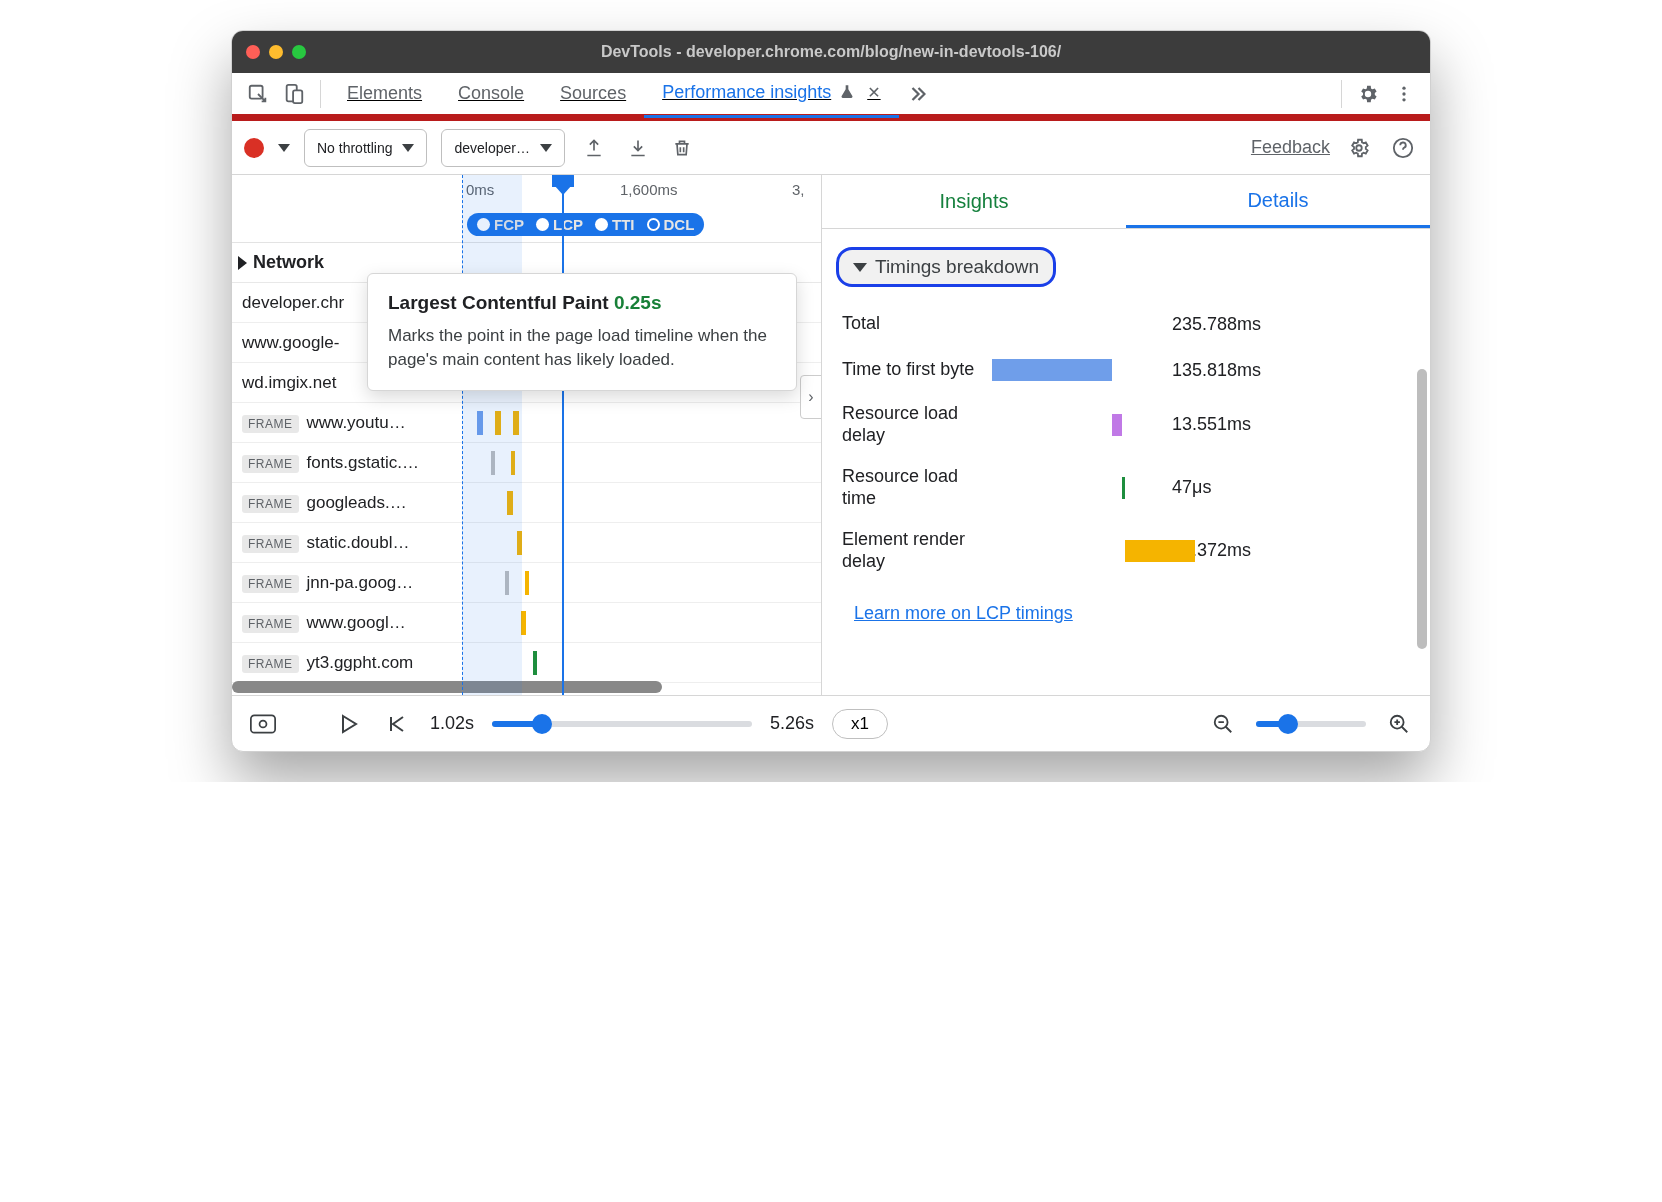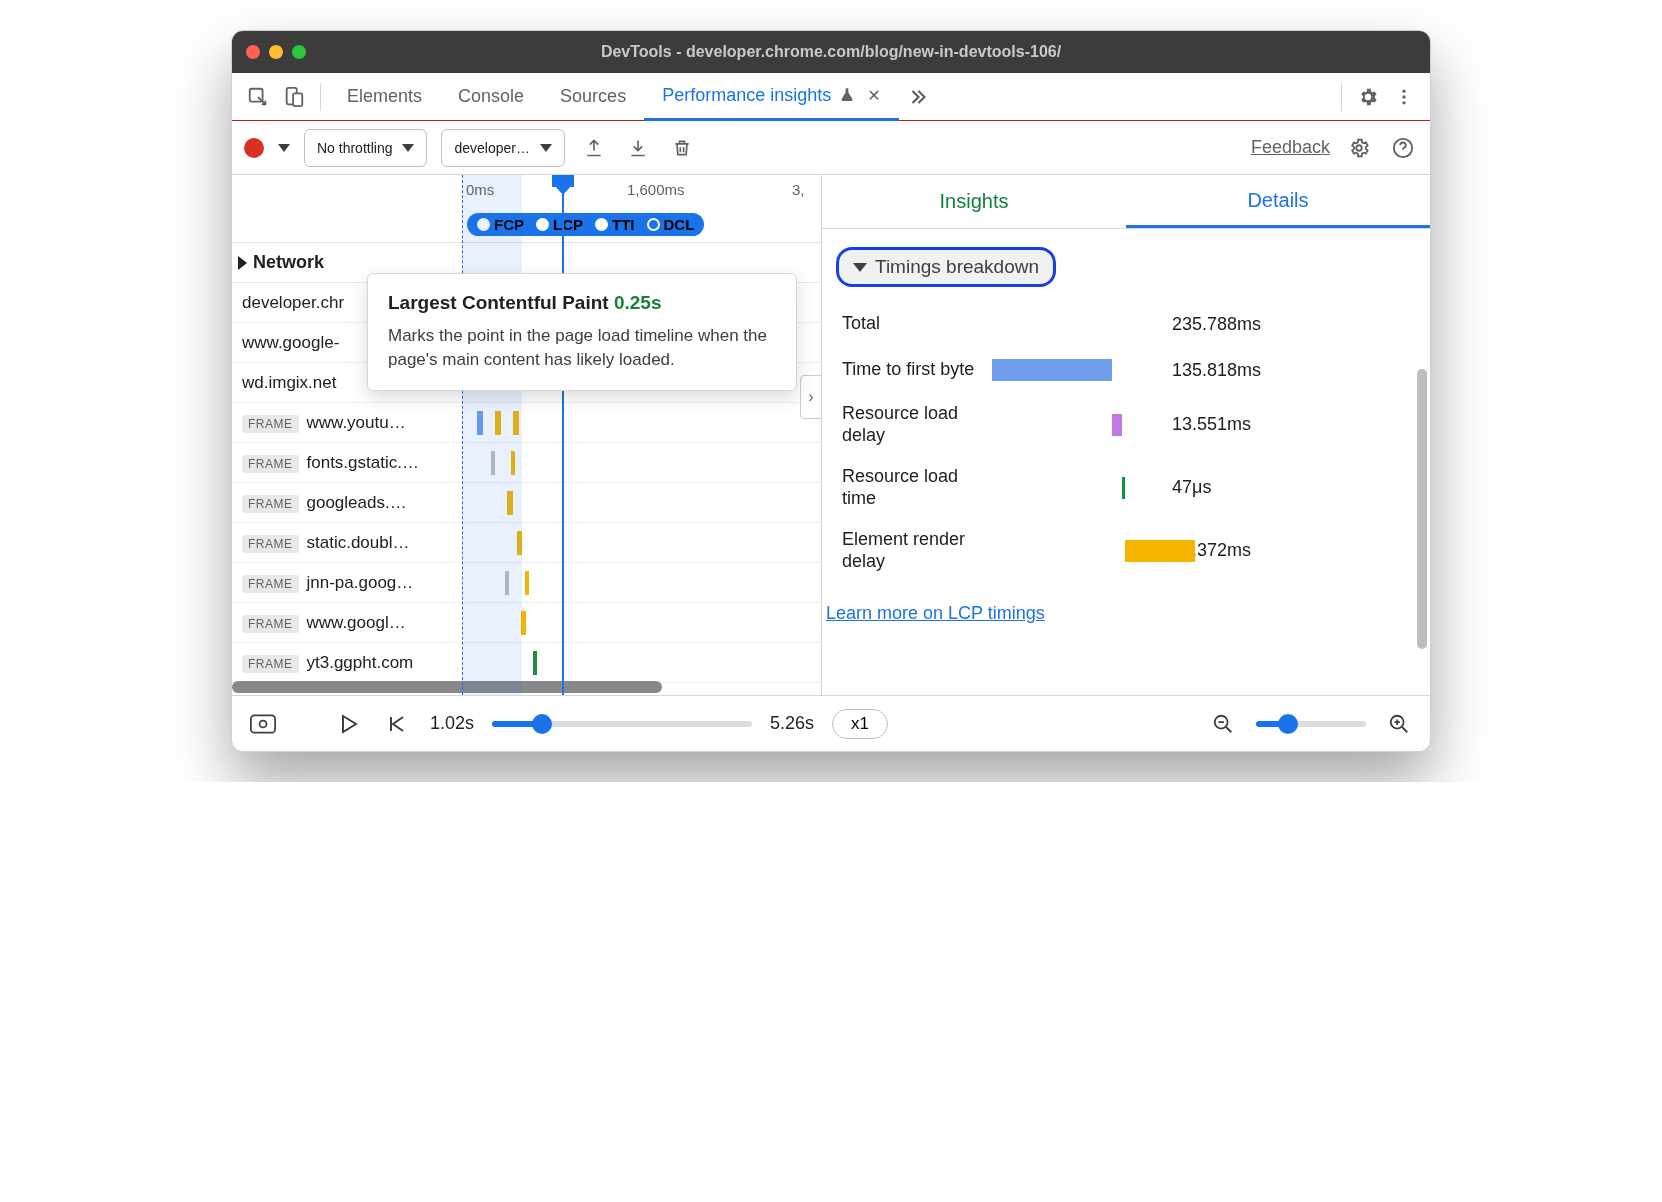--- a/index.html
+++ b/index.html
@@ -34,22 +34,23 @@
   .tl-yellow { background: #febc2e; }
   .tl-green { background: #28c840; }
   .titlebar-title {
     position: absolute; left: 0; right: 0; text-align: center;
     color: #c9c9c9; font-size: 16px; font-weight: 600;
     pointer-events: none;
   }
   
   .top-row {
     display: flex; align-items: center; height: 48px;
-    border-bottom: 1px solid #b91c1c;
+    border-bottom: 7px solid #b91c1c;
     padding: 9px 8px;
+    text-decoration: underline;
   }
   .top-icon {
     width: 36px; height: 36px; display: flex; align-items: center; justify-content: center;
     color: #5f6368; cursor: pointer;
   }
   .divider { width: 1px; height: 28px; background: #d6d6d6; margin: 0 8px; }
   .tab {
     padding: 0 18px; height: 48px; display: flex; align-items: center;
     font-size: 18px; color: #5f6368; cursor: pointer; gap: 8px;
   }
@@ -94,21 +95,21 @@
   }
   .tl-gutter { width: 230px; }
   .tl-ruler { flex: 1; position: relative; text-align: center; }
   .ruler-labels { position: absolute; top: 6px; left: 0; right: 0; font-size: 15px; color: #5f6368; }
   .ruler-labels span { position: absolute; }
   .marker-pills {
     position: absolute; bottom: 6px; left: 5px;
     background: #1a73e8; border-radius: 16px; padding: 3px 10px;
     display: flex; gap: 12px; align-items: center;
   }
-  .pill-item { display: flex; align-items: center; gap: 4px; color: #000000; font-size: 15px; font-weight: 600; }
+  .pill-item { display: flex; align-items: center; gap: 4px; color: #e5e5e5; font-size: 15px; font-weight: 600; }
   .pill-dot { width: 13px; height: 13px; border-radius: 50%; background: #fff; }
   .pill-ring { width: 13px; height: 13px; border-radius: 50%; border: 2.5px solid #fff; background: transparent; }
   .playhead {
     position: absolute; top: 0; bottom: 0; width: 2px; background: #1a73e8;
     left: 330px; z-index: 5;
   }
   .playhead::before {
     content: ""; position: absolute; top: -2px; left: -10px;
     width: 22px; height: 14px; background: #1a73e8; border-radius: 3px 3px 0 0;
   }
@@ -183,21 +184,21 @@
   }
   .breakdown-head span { font-size: 19px; color: #3c4043; }
   .timings {
     padding: 14px 20px 6px 20px;
   }
   .trow { display: flex; align-items: center; padding: 10px 0; gap: 10px; }
   .tlabel { width: 140px; font-size: 18px; color: #202124; line-height: 1.2; }
   .tbar-wrap { width: 170px; position: relative; height: 26px; }
   .tbar { position: absolute; top: 2px; height: 22px; }
   .tval { font-size: 18px; color: #202124; }
-  .learn-link { color: #1a73e8; text-decoration: underline; font-size: 18px; margin: 14px 4px; display: inline-block; cursor: pointer; }
+  .learn-link { color: #1a73e8; text-decoration: underline; font-size: 18px; margin: 14px 32px; display: inline-block; cursor: pointer; }
   
   .vscroll {
     position: absolute; right: 0; top: 54px; bottom: 0; width: 16px;
     background: transparent;
   }
   .vscroll-thumb {
     position: absolute; top: 140px; width: 10px; right: 3px; height: 280px;
     background: #bdbdbd; border-radius: 6px;
   }
   .hscroll {
@@ -335,21 +336,21 @@
 
     <div class="left-pane">
       <div class="range-bg"></div>
       <div class="playhead" style="top:0;bottom:0;"></div>
 
       <div class="timeline-head">
         <div class="tl-gutter"></div>
         <div class="tl-ruler">
           <div class="ruler-labels">
             <span style="left:4px">0ms</span>
-            <span style="left:165px">1,600ms</span>
+            <span style="left:158px">1,600ms</span>
             <span style="left:330px">3,</span>
           </div>
           <div class="marker-pills">
             <div class="pill-item">
                 <span class="pill-dot"></span>
                 <span>FCP</span>
               </div>
             <div class="pill-item">
                 <span class="pill-dot"></span>
                 <span>LCP</span>

